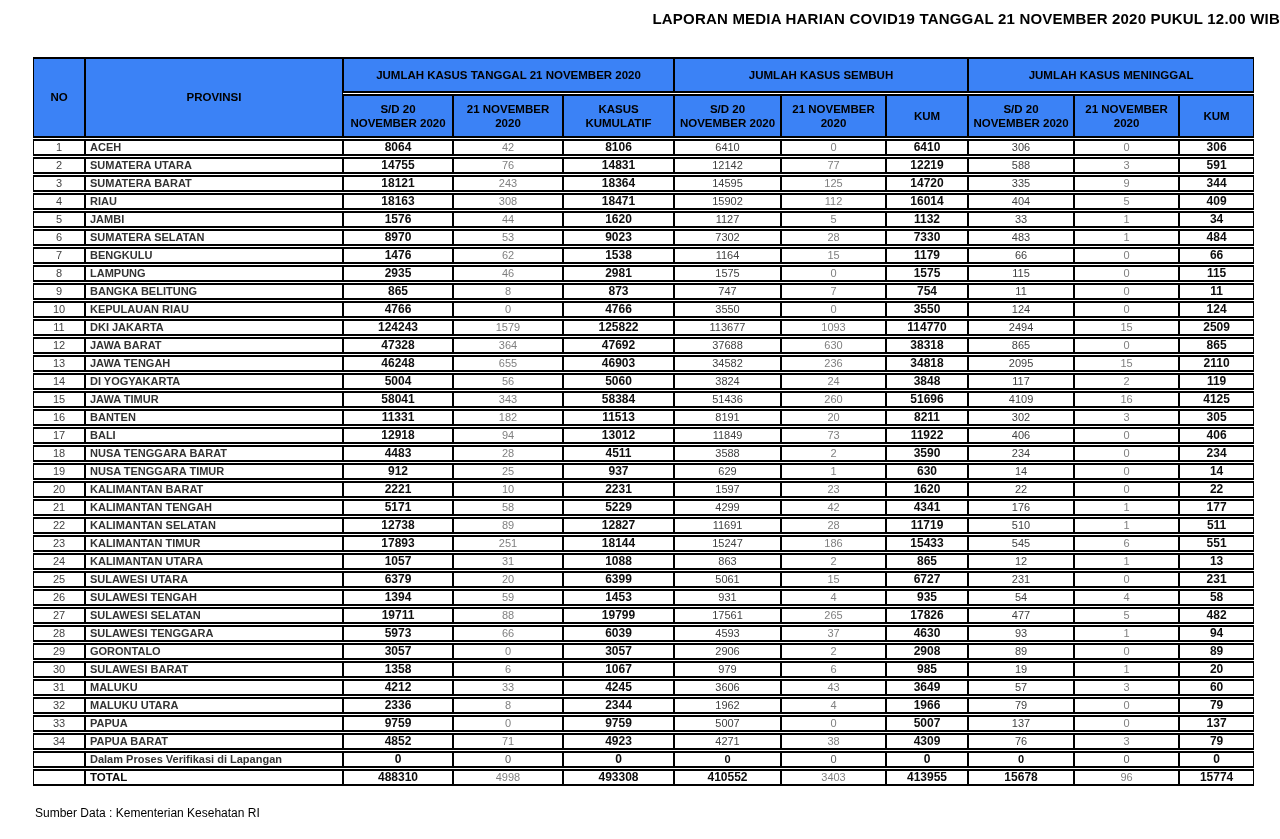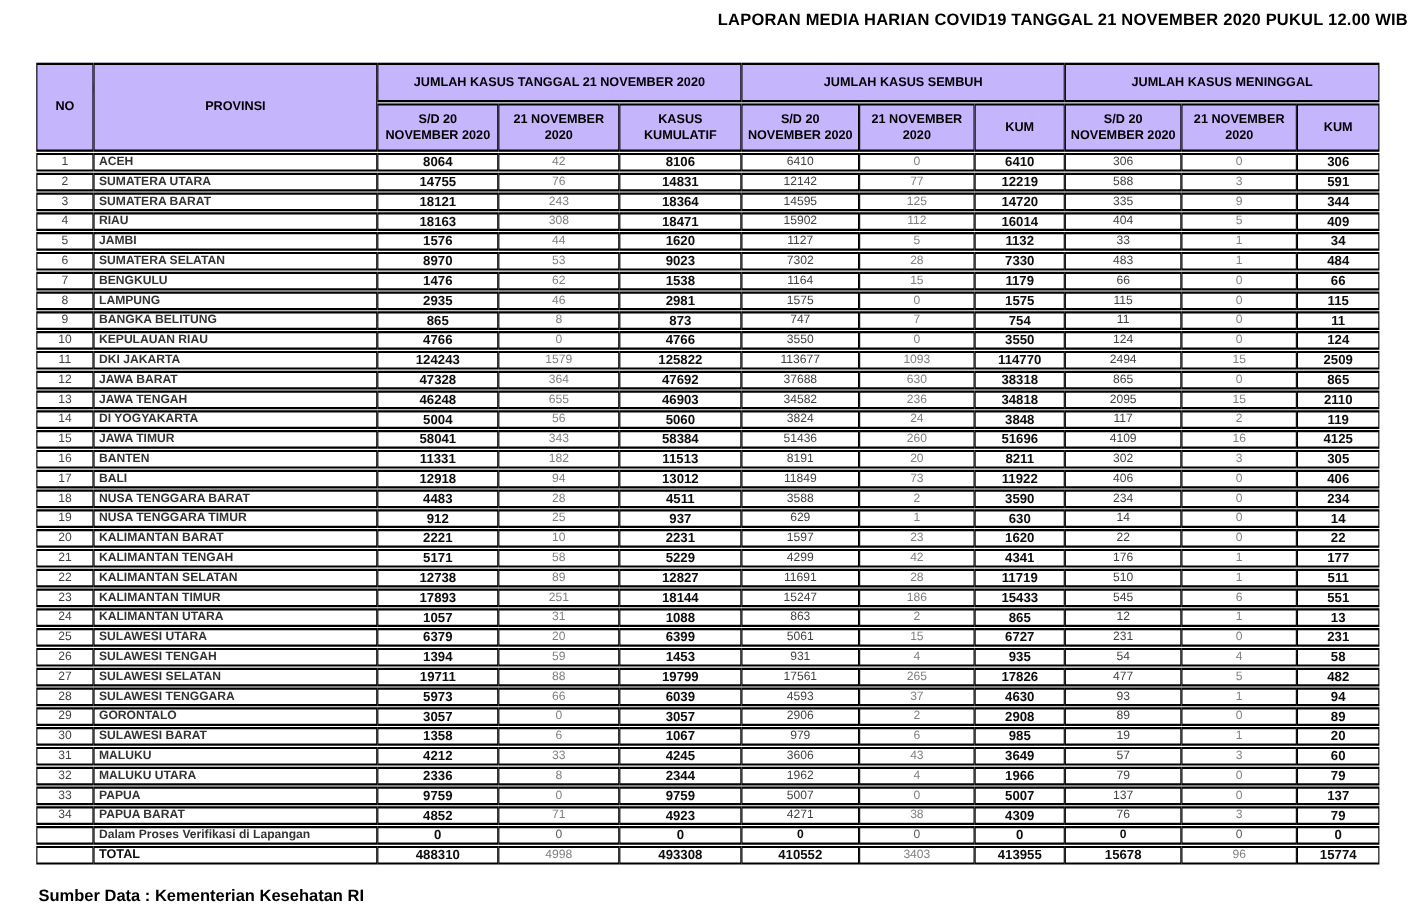--- a/index.html
+++ b/index.html
@@ -24,21 +24,21 @@
     border-collapse:separate; border-spacing:0 1px;
     table-layout:fixed; width:1221px;
   }
   th,td{
     border:1px solid #000;
     border-top-width:2px; border-bottom-width:2px;
     overflow:hidden; white-space:nowrap;
     padding:0 2px; box-sizing:border-box;
   }
   th{
-    background:#c4b5fd;
+    background:#3b82f6;
     font-weight:bold; font-size:11.5px;
     text-align:center; white-space:normal; line-height:1.25;
   }
   th.group-h{height:36px;}
   th.sub-h{height:44px;}
   td{
     height:13.6px; font-size:11px; text-align:center;
     color:#3f3f3f; line-height:13px;
   }
   td.no-cell{color:#3f3f3f;}
@@ -46,21 +46,21 @@
   td.c-bold{font-weight:bold; color:#0d0d0d; font-size:12px;}
   td.c-gray{color:#7f7f7f;}
   td.c-dark{color:#3f3f3f;}
   tr.emph-row td.c-dark{font-weight:bold; color:#0d0d0d;}
   tr.emph-row td.c-gray{color:#595959;}
   tr.total-row td{font-weight:bold; color:#0d0d0d; font-size:12px;}
   tr.total-row td.prov-cell{font-size:11.5px;}
   tr.total-row td.c-gray{font-weight:normal; color:#7f7f7f; font-size:11px;}
   .page-footer{
     position:absolute; left:35px; top:806px;
-    font-weight:bold; font-size:15px;
+    font-weight:normal; font-size:12px;
   }
 </style>
 </head>
 <body>
 
 <div class="page-title">LAPORAN MEDIA HARIAN COVID19 TANGGAL 21 NOVEMBER 2020 PUKUL 12.00 WIB</div>
 <div class="page-subtitle">data dapat berubah sesuai hasil verifikasi</div>
 
 <table class="report">
   <colgroup>

